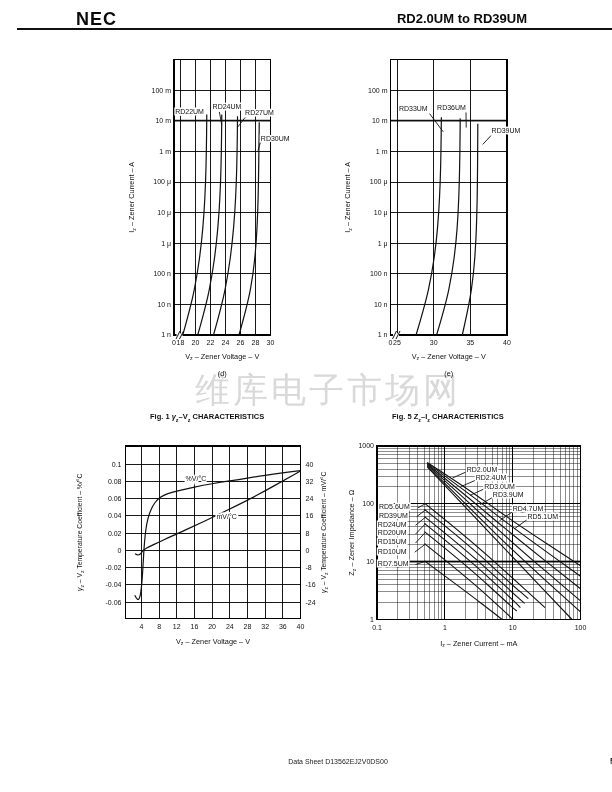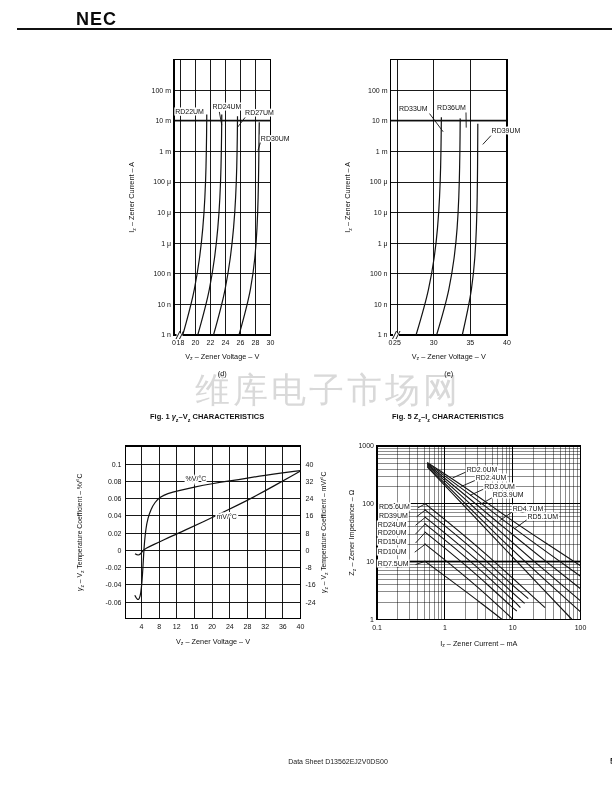--- a/index.html
+++ b/index.html
@@ -20,20 +20,21 @@
   #fig4-caption{left:375px;top:412px;}
   sub{font-size:72%;}
   #footer-doc{left:30px;right:0;top:758px;text-align:center;font-size:7px;color:#222;}
   #footer-page{left:593px;top:756px;font-size:9px;font-weight:bold;color:#111;}
 </style>
 </head>
 <body>
 
 <div id="page">
   <div class="abs" id="nec-logo">NEC</div>
+  <div class="abs" id="doc-title">RD2.0UM to RD39UM</div>
   <div class="abs" id="header-rule"></div>
 
   <div class="abs" id="watermark">维库电子市场网</div>
 
   <svg class="chart-svg" id="svg-d" width="190" height="345">
       <line x1="57" y1="74.80000000000001" x2="153.5" y2="74.80000000000001" stroke="#8d8d8d" stroke-width="2.4"></line>
       <g shape-rendering="crispEdges">
         <line x1="63.5" y1="13.6" x2="63.5" y2="289" stroke="#000" stroke-width="0.9"></line>
         <line x1="78.5" y1="13.6" x2="78.5" y2="289" stroke="#000" stroke-width="0.9"></line>
         <line x1="93.5" y1="13.6" x2="93.5" y2="289" stroke="#000" stroke-width="0.9"></line>

